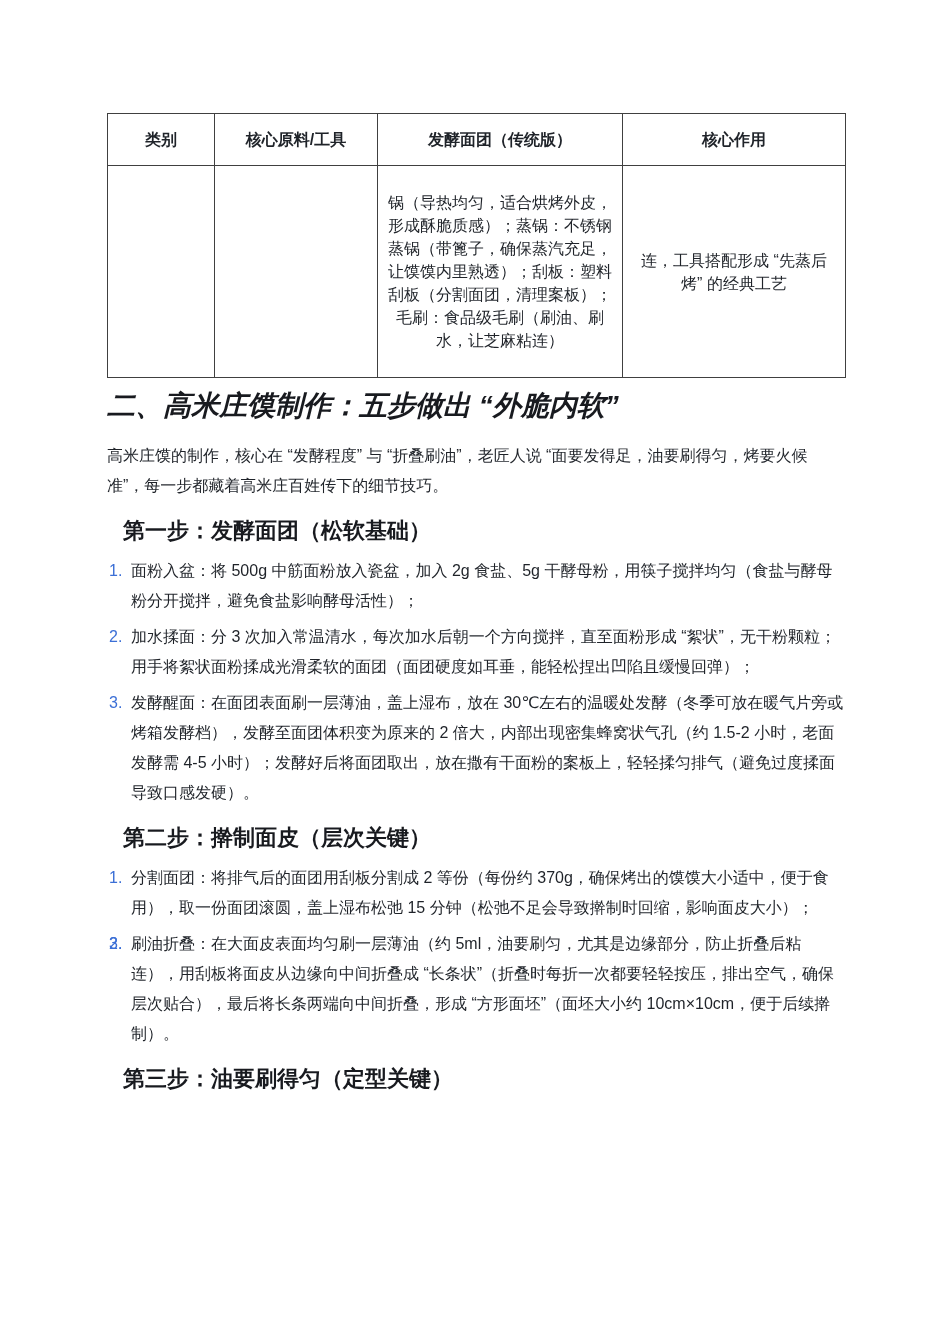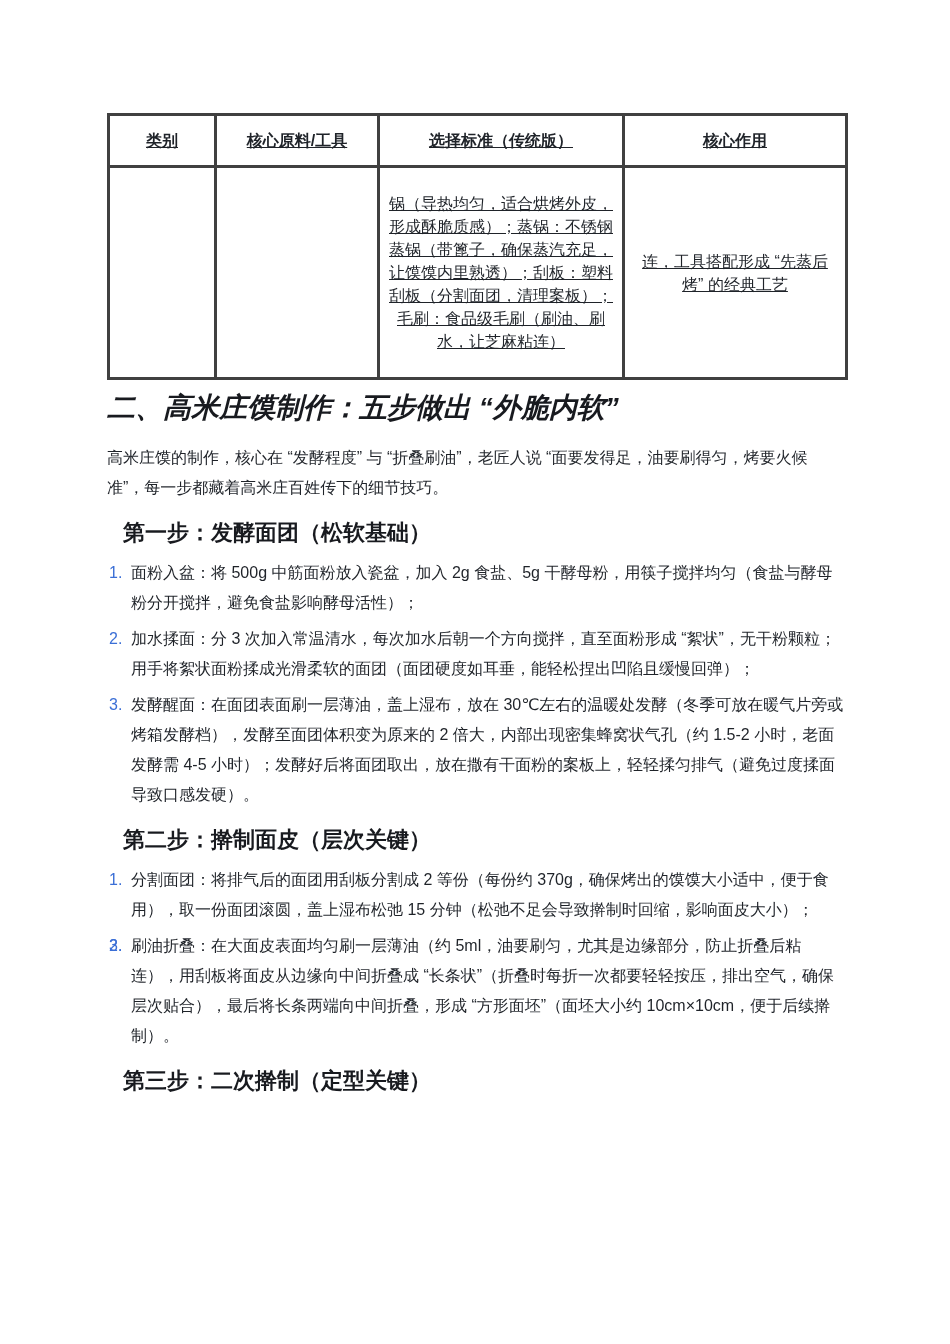--- a/index.html
+++ b/index.html
@@ -18,27 +18,26 @@
   table.doc-table {
     width: 738px;
     border-collapse: collapse;
     table-layout: fixed;
   }
   table.doc-table col.c1 { width: 107px; }
   table.doc-table col.c2 { width: 163px; }
   table.doc-table col.c3 { width: 245px; }
   table.doc-table col.c4 { width: 223px; }
   table.doc-table th, table.doc-table td {
-    border: 3px solid #404040;
+    border: 1px solid #404040;
     font-size: 16px;
     text-align: center;
     vertical-align: middle;
     padding: 6px 8px;
     line-height: 23px;
-    text-decoration: underline;
   }
   table.doc-table th {
     height: 52px;
     font-weight: bold;
     color: #1f2329;
   }
   table.doc-table td { height: 212px; }
   
   h1.section-h {
     font-size: 28px;
@@ -83,21 +82,21 @@
     <colgroup>
         <col class="c1">
         <col class="c2">
         <col class="c3">
         <col class="c4">
       </colgroup>
     <thead>
       <tr>
         <th>类别</th>
         <th>核心原料/工具</th>
-        <th>选择标准（传统版）</th>
+        <th>发酵面团（传统版）</th>
         <th>核心作用</th>
       </tr>
     </thead>
     <tbody>
       <tr>
         <td></td>
         <td></td>
         <td>锅（导热均匀，适合烘烤外皮，形成酥脆质感）；蒸锅：不锈钢蒸锅（带篦子，确保蒸汽充足，让馍馍内里熟透）；刮板：塑料刮板（分割面团，清理案板）；毛刷：食品级毛刷（刷油、刷水，让芝麻粘连）</td>
         <td>连，工具搭配形成 “先蒸后烤” 的经典工艺</td>
       </tr>
@@ -132,15 +131,15 @@
     </div>
     <div class="li">
       <span class="num">2.</span>
     </div>
     <div class="li">
       <span class="num">3.</span>
       <span>刷油折叠：在大面皮表面均匀刷一层薄油（约 5ml，油要刷匀，尤其是边缘部分，防止折叠后粘连），用刮板将面皮从边缘向中间折叠成 “长条状”（折叠时每折一次都要轻轻按压，排出空气，确保层次贴合），最后将长条两端向中间折叠，形成 “方形面坯”（面坯大小约 10cm×10cm，便于后续擀制）。</span>
     </div>
   </div>
 
-  <h2 class="step-h">第三步：二次擀制（定型关键）</h2>
+  <h2 class="step-h">第三步：油要刷得匀（定型关键）</h2>
 
 </div>
 
 </body></html>

